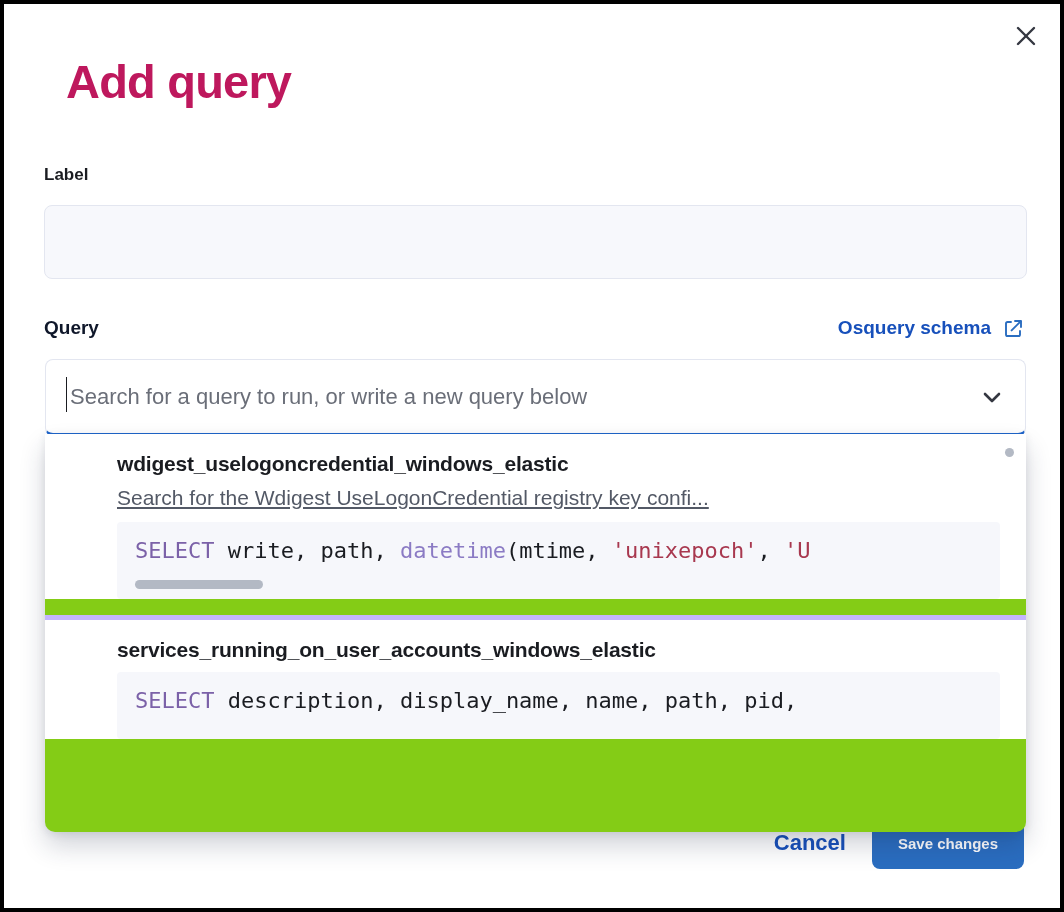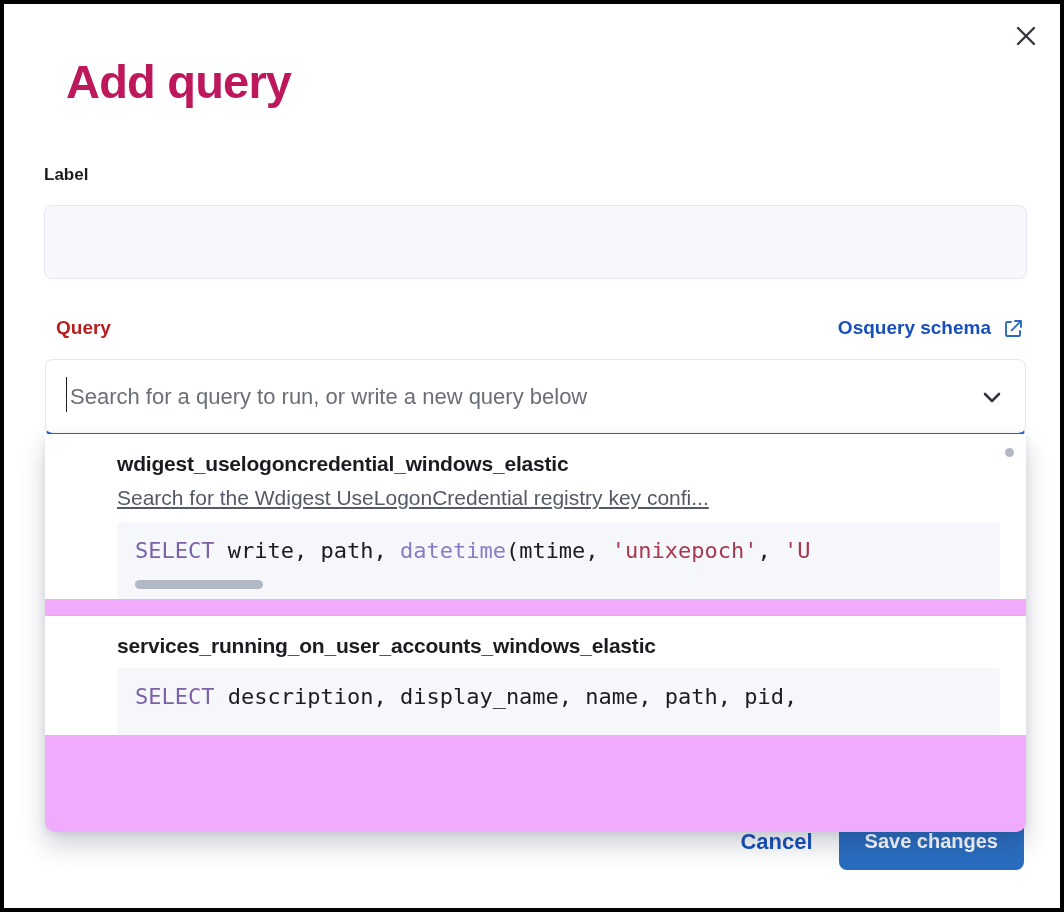--- a/index.html
+++ b/index.html
@@ -74,25 +74,25 @@
     font-family: "Liberation Sans", sans-serif;
     font-size: 17px;
     color: #1a1c21;
     padding: 0 16px;
     outline: none;
   }
 
   
   .query-label {
     position: absolute;
-    left: 52px;
+    left: 40px;
     top: 313px;
     font-size: 19px;
     font-weight: 700;
-    color: #b91c1c;
+    color: #0f172a;
   }
   .schema-link {
     position: absolute;
     right: 36px;
     top: 313px;
     display: flex;
     align-items: center;
     gap: 12px;
     font-size: 19px;
     font-weight: 700;
@@ -151,35 +151,35 @@
     font-weight: 700;
     color: #1750bb;
     padding: 14px 22px;
     cursor: pointer;
   }
   .btn-save {
     background: #2a6dc0;
     border: none;
     border-radius: 8px;
     font-family: "Liberation Sans", sans-serif;
-    font-size: 20px;
+    font-size: 15px;
     font-weight: 700;
     color: #ffffff;
     padding: 17px 26px;
     cursor: pointer;
   }
 
   
   .dropdown {
     position: absolute;
     left: 41px;
     top: 430px;
     width: 981px;
     height: 398px;
-    background: #f0abfc;
+    background: #84cc16;
     border-radius: 0 0 10px 10px;
     box-shadow: 0 14px 26px rgba(30,40,70,0.20), 0 2px 8px rgba(30,40,70,0.10);
     overflow: hidden;
     z-index: 10;
   }
   .dropdown-scroll-dot {
     position: absolute;
     right: 12px;
     top: 14px;
     width: 9px;
@@ -188,21 +188,21 @@
     background: #b3b9c4;
     z-index: 3;
   }
 
   .option {
     padding: 18px 26px 0 72px;
     background: #ffffff;
     cursor: pointer;
     position: relative;
   }
-  .option + .option { border-top: 1px solid #c4b5fd; }
+  .option + .option { border-top: 5px solid #c4b5fd; }
 
   .option-title {
     font-size: 21px;
     font-weight: 700;
     color: #1a1c21;
     letter-spacing: -0.2px;
     margin-bottom: 10px;
   }
   .option-desc {
     font-size: 21px;

